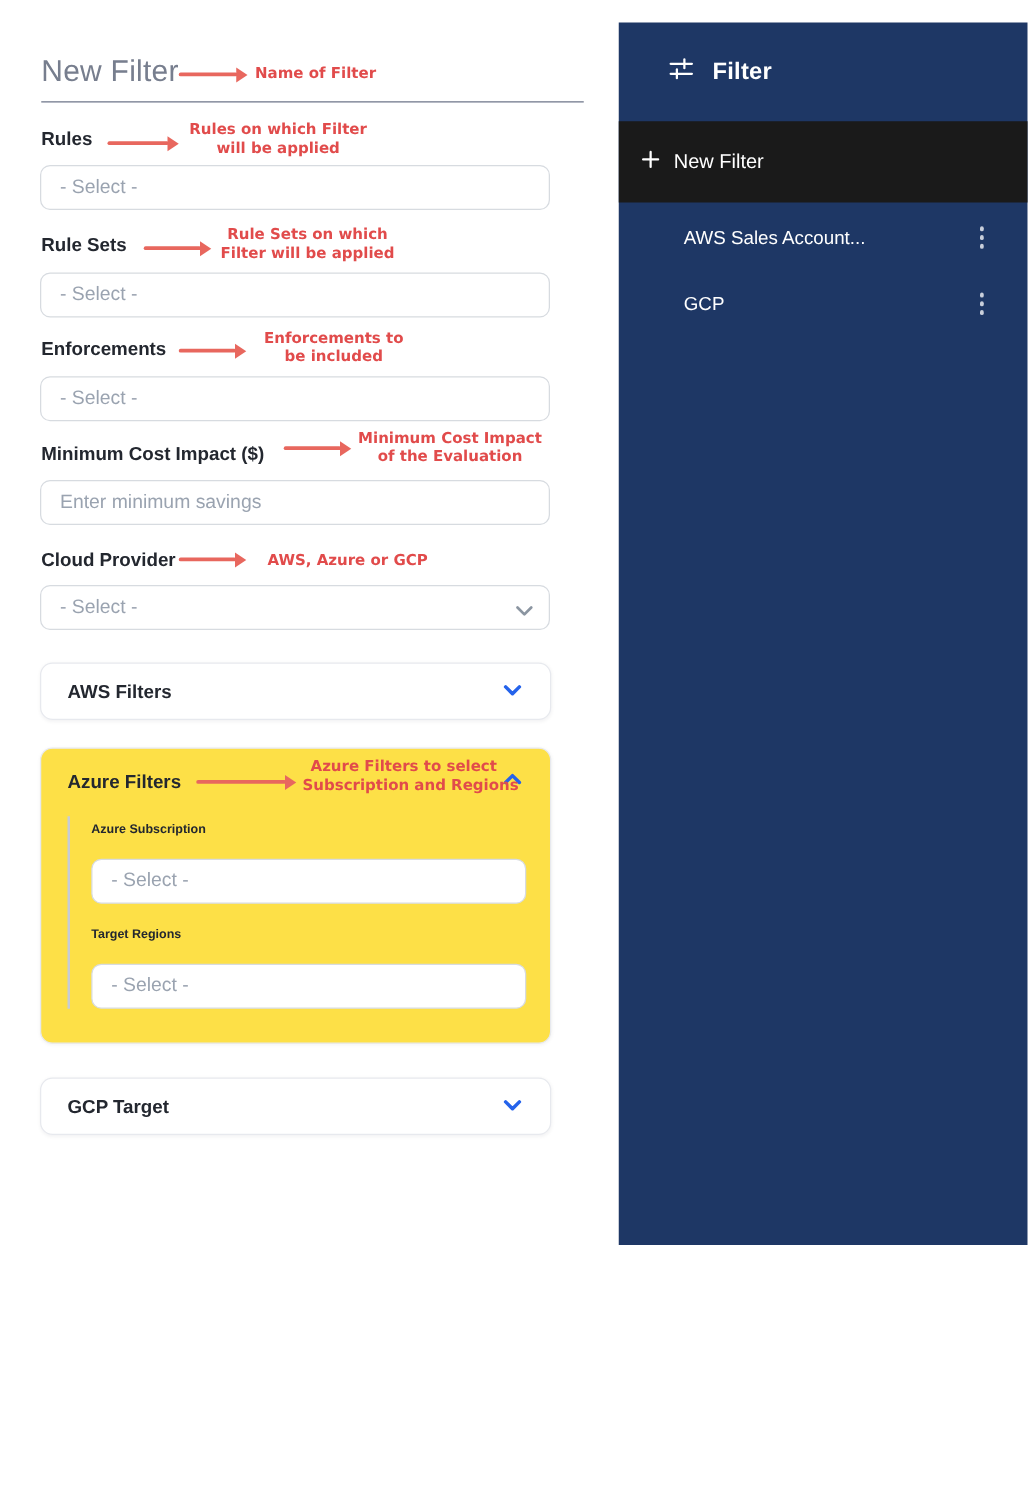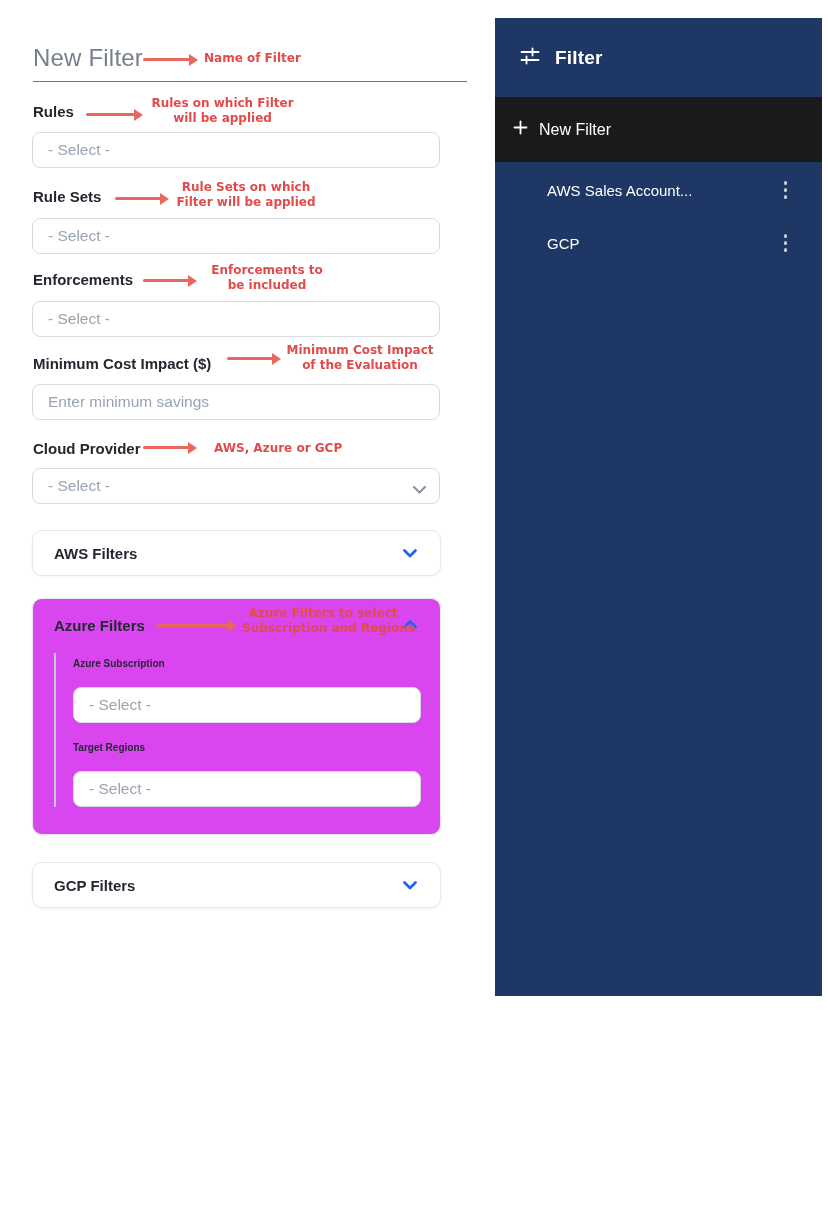--- a/index.html
+++ b/index.html
@@ -24,21 +24,21 @@
   .in-mincost { top:384px; } .in-cloud { top:468px; padding-right:40px; }
   .select-chevron { position:absolute; left:412px; top:481px; pointer-events:none; }
 
   
   .card { position:absolute; left:32px; width:409px; background:#fff; border:1px solid #e7e9ee; border-radius:10px;
           box-shadow:0 1px 3px rgba(16,24,40,.05); }
   .card-header { display:flex; align-items:center; justify-content:space-between; padding:0 22px 0 21px; height:45px; cursor:pointer; }
   .card-label { font-size:15px; font-weight:600; color:#23272f; }
   .card-aws { top:530px; height:46px; }
   .card-gcp { top:862px; height:46px; }
-  .card-azure { top:598px; height:237px; background:#d946ef; }
+  .card-azure { top:598px; height:237px; background:#fde047; }
   .card-azure .card-header { height:52px; }
 
   .azure-vline { position:absolute; left:21px; top:54px; width:1.5px; height:154px; background:#c6ccd6; }
   .sub-label { position:absolute; left:40px; font-size:10px; font-weight:600; color:#23272f; }
   .sub-lbl-1 { top:59px; } .sub-lbl-2 { top:143px; }
   .sub-input { position:absolute; left:40px; width:348px; height:36px; border:1px solid #d7dbe0; border-radius:8px;
                background:#fff; font-family:"Liberation Sans",sans-serif; font-size:15.5px; color:#374151; padding:0 15px; outline:none; }
   .sub-input::placeholder { color:#9aa3b0; opacity:1; }
   .sub-in-1 { top:88px; } .sub-in-2 { top:172px; }
 
@@ -66,21 +66,21 @@
   .arr-name    { left:143px; top:58px;  width:47px; }
   .arr-rules   { left:86px;  top:113px; width:49px; }
   .arr-rulesets{ left:115px; top:197px; width:46px; }
   .arr-enforce { left:143px; top:279px; width:46px; }
   .arr-mincost { left:227px; top:357px; width:46px; }
   .arr-cloud   { left:143px; top:446px; width:46px; }
   .arr-azure   { left:157px; top:624px; width:72px; }
 
   
   .sidebar { position:absolute; left:495px; top:18px; width:327px; height:1161px; background:#1e3765; color:#fff; }
-  .sidebar-header { display:flex; align-items:center; gap:13px; height:79px; padding-left:23px; }
+  .sidebar-header { display:flex; align-items:center; gap:13px; height:79px; padding-left:38px; }
   .sidebar-title { font-size:19px; font-weight:700; letter-spacing:.2px; }
   .new-filter-row { position:absolute; left:0; top:79px; width:100%; height:65px; background:#1a1a1a;
                     display:flex; align-items:center; gap:11px; padding-left:18px; font-size:16px; cursor:pointer; }
   .new-filter-label { font-weight:400; color:#fff; }
   .list-row { position:absolute; left:0; width:100%; height:44px; display:flex; align-items:center; justify-content:space-between;
               padding:0 33px 0 52px; font-size:15px; cursor:pointer; }
   .row-1 { top:150px; } .row-2 { top:203px; }
   .kebab { display:flex; flex-direction:column; gap:3.5px; padding:4px 2px; cursor:pointer; }
   .kebab i { width:3.5px; height:3.5px; border-radius:50%; background:#c9cfdb; }
 </style>
@@ -136,21 +136,21 @@
       </div>
       <div class="azure-vline"></div>
       <div class="sub-label sub-lbl-1">Azure Subscription</div>
       <input class="sub-input sub-in-1" placeholder="- Select -" style="">
       <div class="sub-label sub-lbl-2">Target Regions</div>
       <input class="sub-input sub-in-2" placeholder="- Select -" style="">
     </div>
 
     <div class="card card-gcp">
       <div class="card-header">
-        <span class="card-label">GCP Filters</span>
+        <span class="card-label">GCP Target</span>
         <span>
           <svg width="16" height="11" viewBox="0 0 16 11">
               <polyline points="2.5,2.5 8,8 13.5,2.5" fill="none" stroke="#2563eb" stroke-width="2.8" stroke-linecap="round" stroke-linejoin="round"></polyline>
             </svg>
         </span>
       </div>
     </div>
 
     <button class="btn btn-apply">Apply</button>
 

